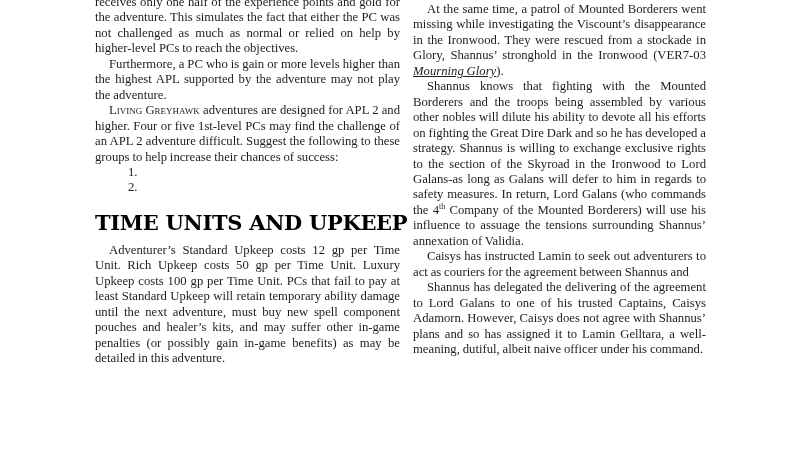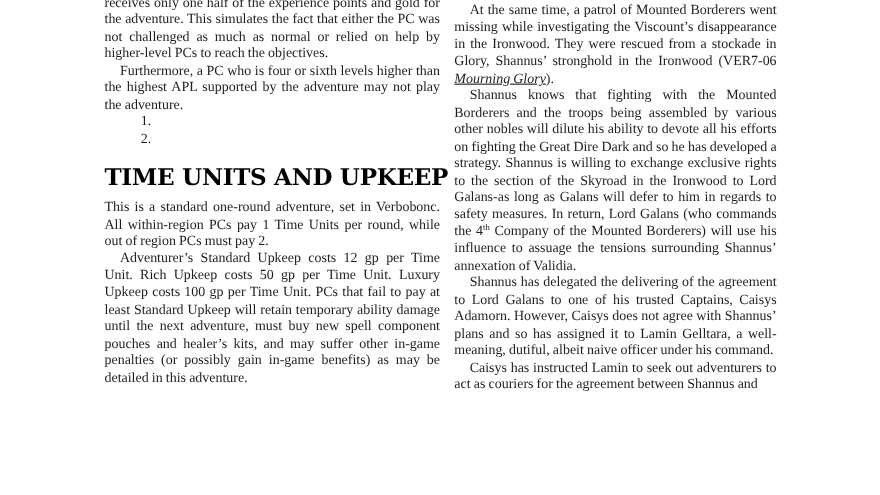--- a/index.html
+++ b/index.html
@@ -54,38 +54,38 @@
   .seg-sup { vertical-align: super; font-size: 62%; line-height: 0; }
 </style>
 </head>
 <body>
 
 <div class="doc-page">
   <div class="columns">
 
     <div class="col-left">
       <p class="jp"><span>receives only one half of the experience points and gold for the adventure. This simulates the fact that either the PC was not challenged as much as normal or relied on help by higher-level PCs to reach the objectives.</span></p>
-      <p class="jp indent"><span>Furthermore, a PC who is four or sixth levels higher than the highest APL supported by the adventure may not play the adventure.</span></p>
+      <p class="jp indent"><span>Furthermore, a PC who is gain or more levels higher than the highest APL supported by the adventure may not play the adventure.</span></p>
+      <p class="jp indent"><span class="seg-smallcaps">Living Greyhawk</span><span> adventures are designed for APL 2 and higher. Four or five 1st-level PCs may find the challenge of an APL 2 adventure difficult. Suggest the following to these groups to help increase their chances of success:</span></p>
 
       <div class="numbered-list">
         <div class="list-row">
           <span class="list-marker">1.</span>
         </div>
         <div class="list-row">
           <span class="list-marker">2.</span>
         </div>
       </div>
 
       <h2 class="section-heading">TIME UNITS AND UPKEEP</h2>
 
-      <p class="jp"><span>This is a standard one-round adventure, set in Verbobonc. All within-region PCs pay 1 Time Units per round, while out of region PCs must pay 2.</span></p>
       <p class="jp indent"><span>Adventurer’s Standard Upkeep costs 12 gp per Time Unit. Rich Upkeep costs 50 gp per Time Unit. Luxury Upkeep costs 100 gp per Time Unit. PCs that fail to pay at least Standard Upkeep will retain temporary ability damage until the next adventure, must buy new spell component pouches and healer’s kits, and may suffer other in-game penalties (or possibly gain in-game benefits) as may be detailed in this adventure.</span></p>
     </div>
 
     <div class="col-right">
-      <p class="jp indent"><span>At the same time, a patrol of Mounted Borderers went missing while investigating the Viscount’s disappearance in the Ironwood. They were rescued from a stockade in Glory, Shannus’ stronghold in the Ironwood (VER7-06 </span><span class="seg-italic">Mourning Glory</span><span>).</span></p>
+      <p class="jp indent"><span>At the same time, a patrol of Mounted Borderers went missing while investigating the Viscount’s disappearance in the Ironwood. They were rescued from a stockade in Glory, Shannus’ stronghold in the Ironwood (VER7-03 </span><span class="seg-italic">Mourning Glory</span><span>).</span></p>
       <p class="jp indent"><span>Shannus knows that fighting with the Mounted Borderers and the troops being assembled by various other nobles will dilute his ability to devote all his efforts on fighting the Great Dire Dark and so he has developed a strategy. Shannus is willing to exchange exclusive rights to the section of the Skyroad in the Ironwood to Lord Galans-as long as Galans will defer to him in regards to safety measures. In return, Lord Galans (who commands the 4</span><span class="seg-sup">th</span><span> Company of the Mounted Borderers) will use his influence to assuage the tensions surrounding Shannus’ annexation of Validia.</span></p>
+      <p class="jp indent"><span>Caisys has instructed Lamin to seek out adventurers to act as couriers for the agreement between Shannus and</span></p>
       <p class="jp indent"><span>Shannus has delegated the delivering of the agreement to Lord Galans to one of his trusted Captains, Caisys Adamorn. However, Caisys does not agree with Shannus’ plans and so has assigned it to Lamin Gelltara, a well-meaning, dutiful, albeit naive officer under his command.</span></p>
-      <p class="jp indent"><span>Caisys has instructed Lamin to seek out adventurers to act as couriers for the agreement between Shannus and</span></p>
     </div>
 
   </div>
 </div>
 
 </body></html>

